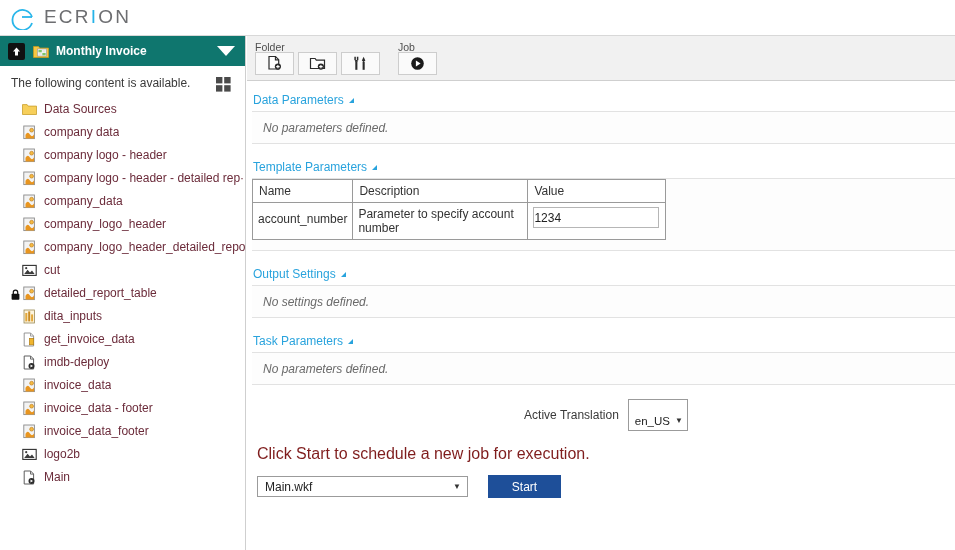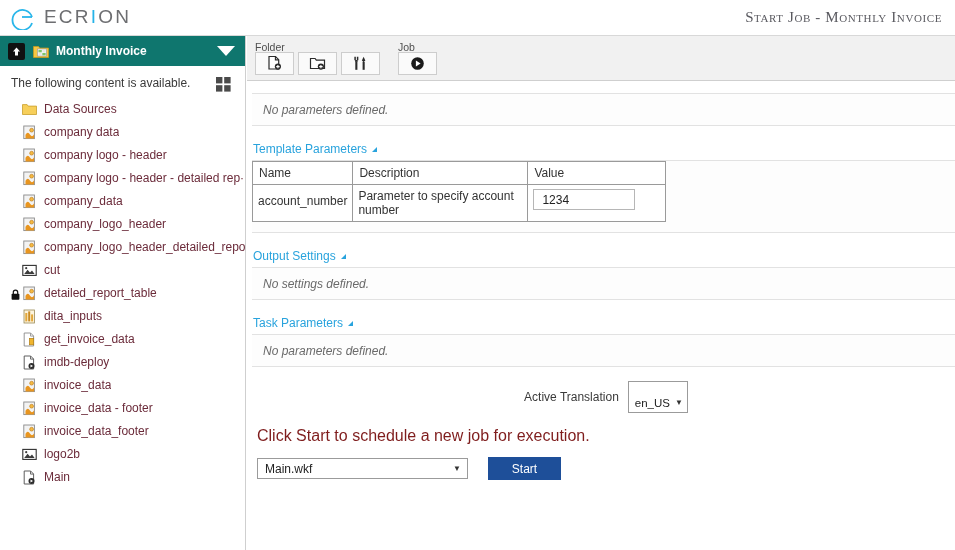--- a/index.html
+++ b/index.html
@@ -125,22 +125,22 @@
     border: 1px solid #9a9a9a; font-size: 12px; color: #333;
     font-weight: normal; text-align: left; vertical-align: top;
   }
   table.params th { padding: 4px 6px; background: #ffffff; }
   table.params td { padding: 4px 5px; background: #ffffff; }
   .col-name { width: 87px; }
   .col-desc { width: 175px; }
   .col-val { width: 138px; }
   td.val-cell { padding: 5px 5px 7px 6px; }
   .val-input {
-    width: 102px; height: 21px; border: 1px solid #b6b6b6;
-    font-size: 12px; color: #222; padding: 0 8px;
+    width: 126px; height: 21px; border: 1px solid #b6b6b6;
+    font-size: 12px; color: #222; padding: 0 0;
     font-family: "Liberation Sans", sans-serif; background: #fff;
   }
   .name-cell { padding-top: 9px !important; }
 
   
   .bottom { padding: 14px 0 0 5px; }
   .row-trans { display: flex; align-items: center; justify-content: center; }
   .lbl { font-size: 12px; color: #3a3a3a; }
   .mini-select {
     margin-left: 9px; border: 1px solid #9b9b9b; background: #fff;
@@ -171,21 +171,20 @@
   <div class="topbar">
     <div class="logo">
       <span class="logo-mark">
         <svg width="26" height="26" viewBox="0 0 26 26">
           <path d="M22 13 A10 10 0 1 0 22 19" fill="none" stroke="#29b6ea" stroke-width="1.8"></path>
           <line x1="12" y1="13" x2="22" y2="13" stroke="#29b6ea" stroke-width="1.8"></line>
         </svg>
       </span>
       <span class="logo-text">ECR<span class="hl">I</span>ON</span>
     </div>
-    <div class="page-title">Start Job - Monthly Invoice</div>
     <div class="topbar-rule"></div>
   </div>
 
   <div class="sidebar">
 
     <div class="sb-head">
       <span class="sb-up">
         <svg width="11" height="11" viewBox="0 0 11 11">
           <path d="M5.5 1.6 L9 5.5 H7 V9.4 H4 V5.5 H2 Z" fill="#ffffff"></path>
         </svg>
@@ -399,20 +398,24 @@
           <svg width="17" height="17" viewBox="0 0 17 17">
             <circle cx="8.5" cy="8.5" r="6.3" fill="#1a1a1a"></circle>
             <path d="M6.9 5.6 L11.6 8.5 L6.9 11.4 Z" fill="#ffffff"></path>
           </svg>
         </div>
       </div>
     </div>
 
     <div class="content">
 
+      <div class="sec-head">
+        <span>Data Parameters</span>
+        <span class="sec-caret"></span>
+      </div>
       <div class="sec-box">
         <em>No parameters defined.</em>
       </div>
 
       <div class="sec-head sp">
         <span>Template Parameters</span>
         <span class="sec-caret"></span>
       </div>
       <div class="tbl-wrap">
         <table class="params">

